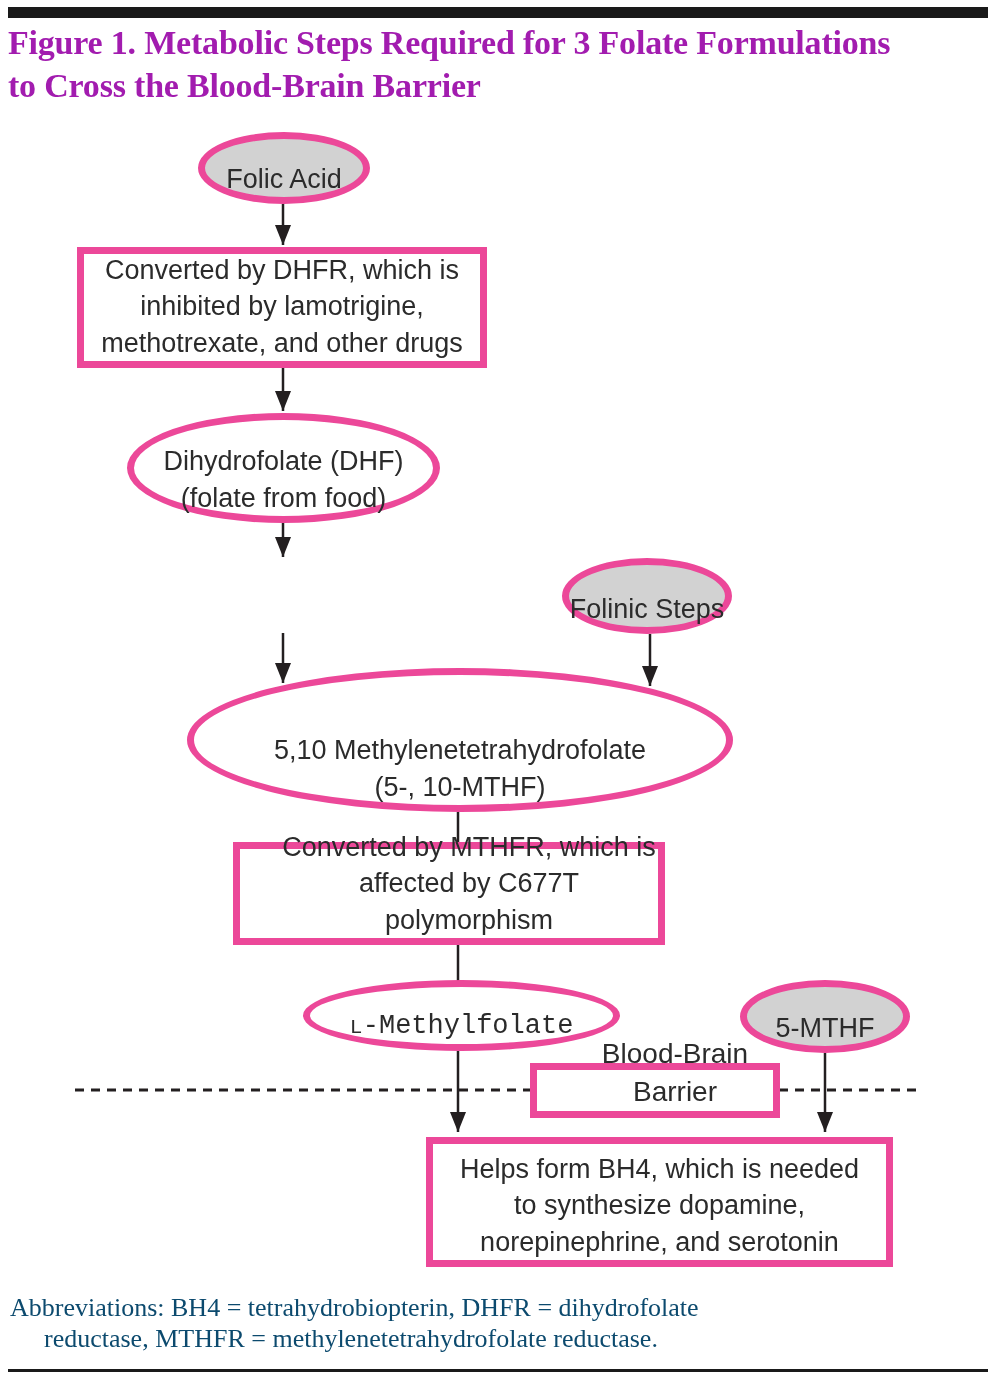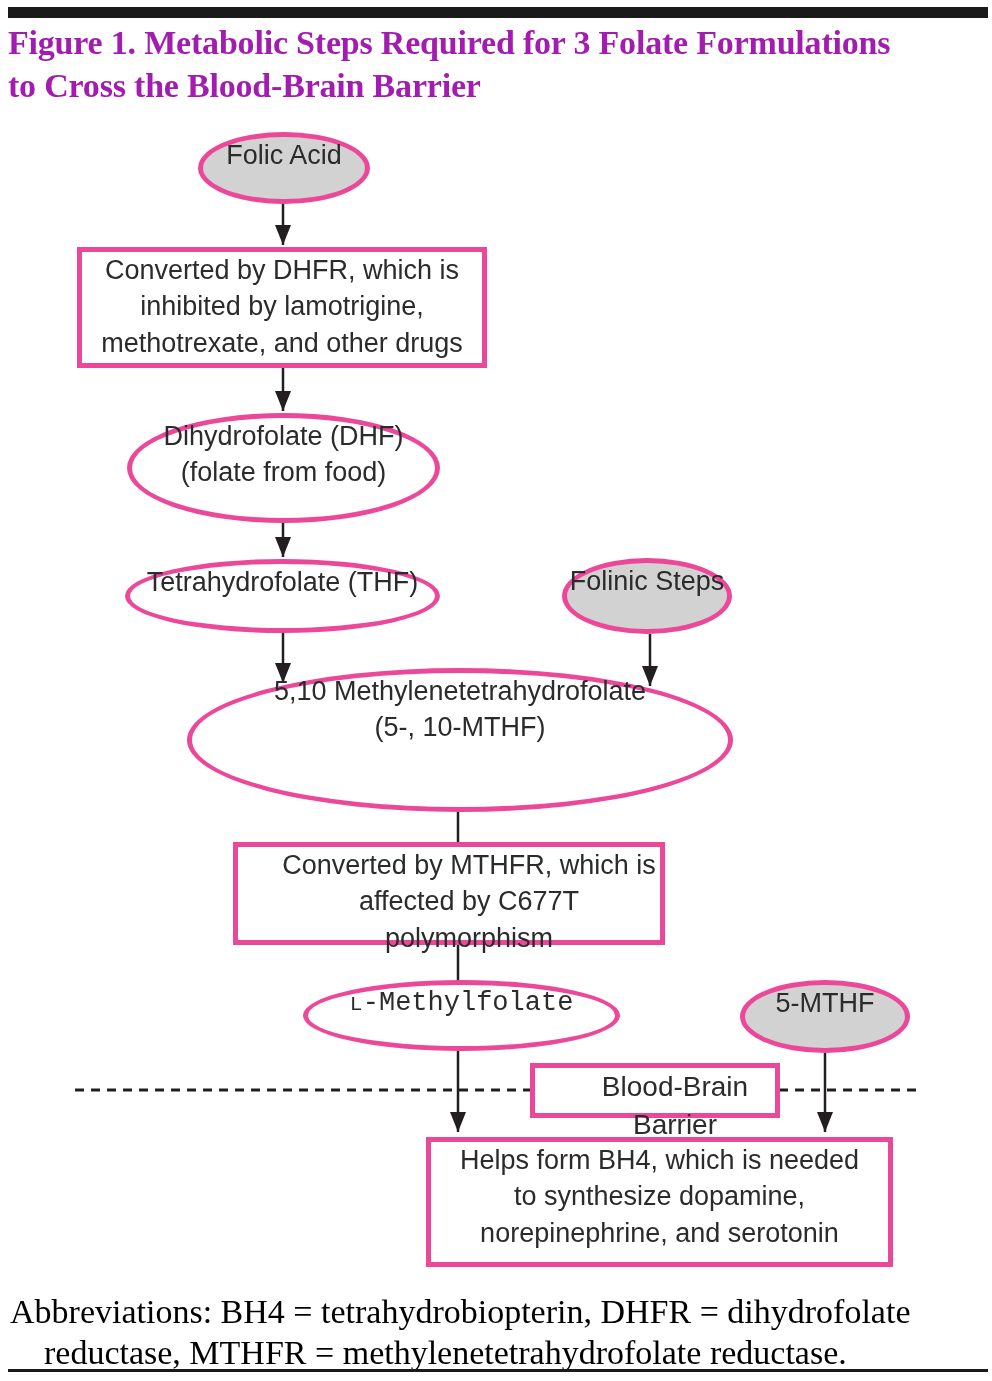--- a/index.html
+++ b/index.html
@@ -47,24 +47,24 @@
     stroke-width: 2.5px;
   }
   .connectors line.dashed {
     stroke-width: 3px;
     stroke-dasharray: 9 7;
   }
 
   .node {
     position: absolute;
     box-sizing: border-box;
-    border: 5px solid #ec4899;
+    border: 7px solid #ec4899;
     background: #ffffff;
     display: flex;
-    align-items: flex-start;
+    align-items: flex-end;
     justify-content: center;
     text-align: center;
     color: #2b2b2b;
   }
   .node.ellipse { border-radius: 50%; }
   .node.gray { background: #d2d2d2; }
   .node-text {
     font-size: 27px;
     line-height: 1.35;
     white-space: pre-line;
@@ -75,23 +75,23 @@
     font-size: 21px;
     letter-spacing: 0.5px;
   }
 
   .abbreviations {
     position: absolute;
     left: 10px;
     top: 1292px;
     width: 970px;
     font-family: "Liberation Serif", serif;
-    font-size: 34px;
+    font-size: 26px;
     line-height: 1.2;
-    color: #000000;
+    color: #0c4a6e;
   }
   .abbreviations .abbr-line2 { padding-left: 34px; }
 </style>
 </head>
 <body>
 
 <div class="figure-canvas">
 
   <div class="rule rule-top"></div>
 
@@ -124,23 +124,20 @@
     <span class="node-text">Dihydrofolate (DHF)
 (folate from food)</span>
   </div>
 
   <div class="node" style="left:77px; top:247px; width:410px; height:121px;">
     <span class="node-text">Converted by DHFR, which is
 inhibited by lamotrigine,
 methotrexate, and other drugs</span>
   </div>
 
-  <div class="node ellipse" style="left:125px; top:559px; width:315px; height:74px;">
-    <span class="node-text">Tetrahydrofolate (THF)</span>
-  </div>
 
   <div class="node ellipse gray" style="left:562px; top:558px; width:170px; height:76px;">
     <span class="node-text">Folinic Steps</span>
   </div>
 
   <div class="node ellipse" style="left:187px; top:668px; width:546px; height:144px;">
     <span class="node-text">5,10 Methylenetetrahydrofolate
 (5-, 10-MTHF)</span>
   </div>
 

